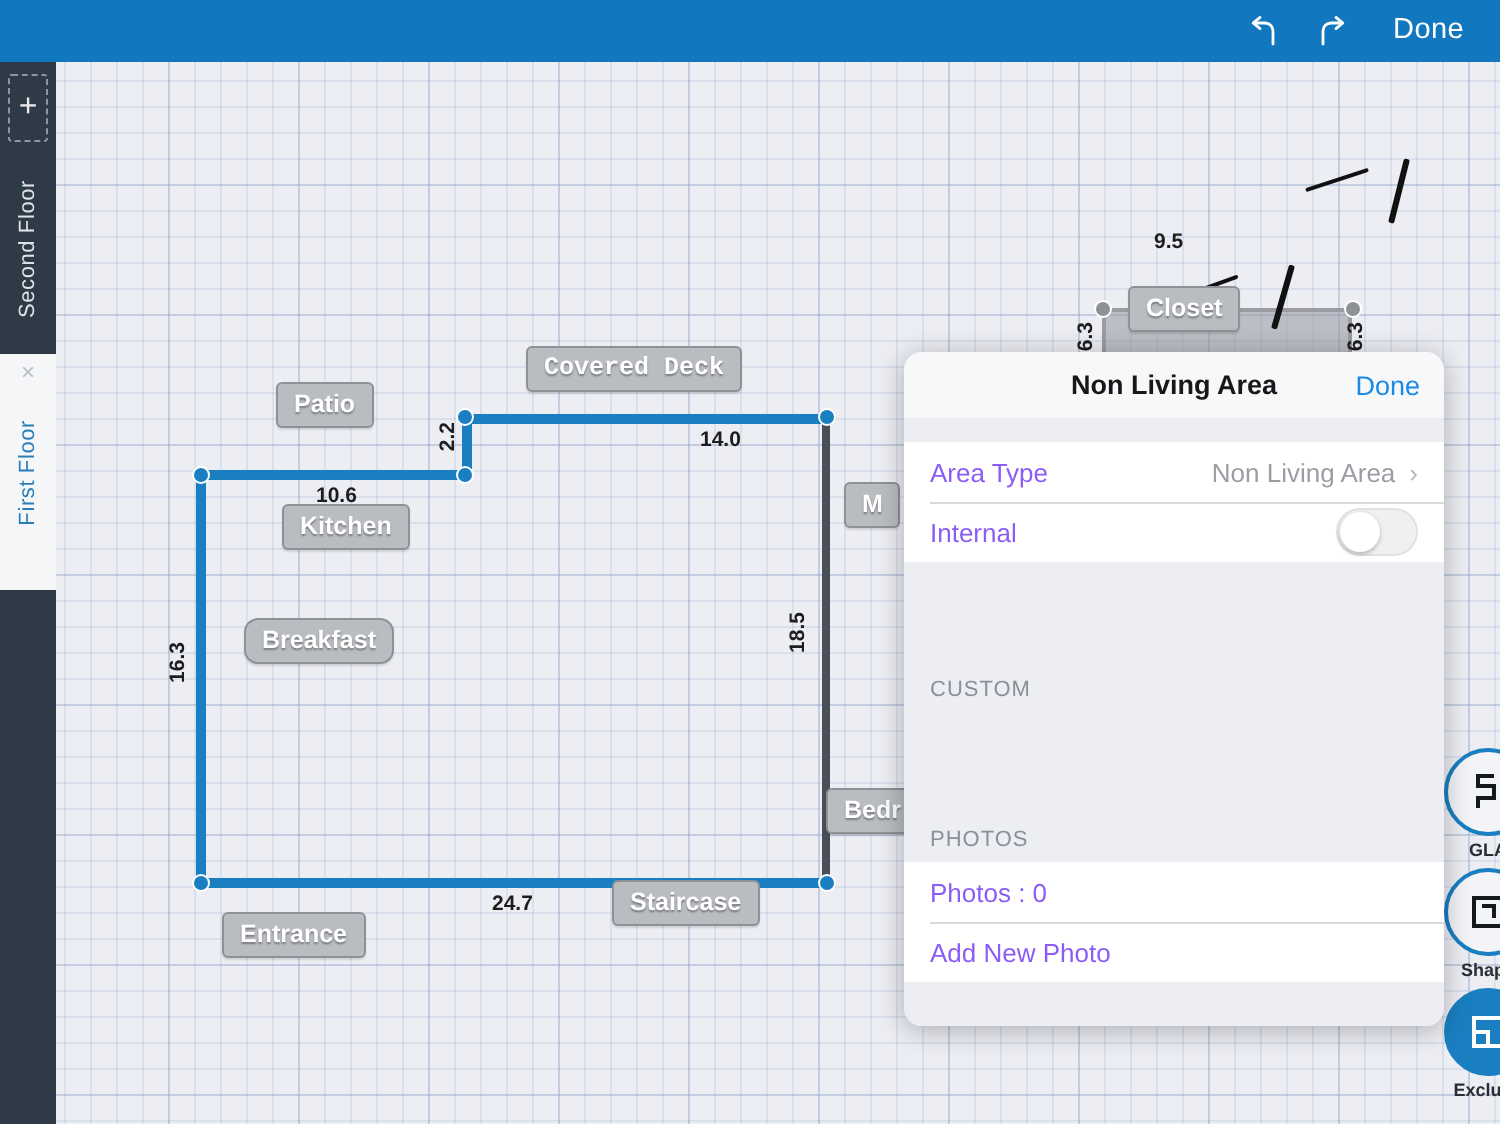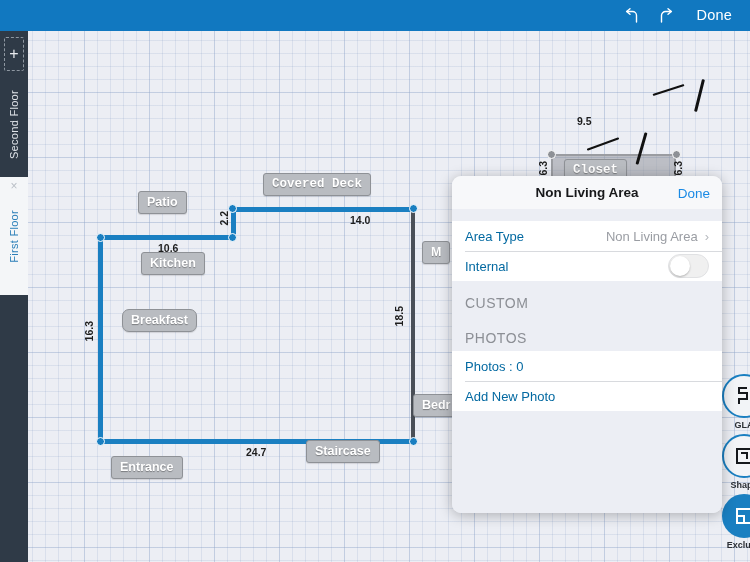--- a/index.html
+++ b/index.html
@@ -150,33 +150,33 @@
   .pop-gap{height:12px;background:#eceef4;flex:0 0 auto;}
   .pop-group{background:#ffffff;flex:0 0 auto;}
   .pop-row{
     height:30px;display:flex;align-items:center;
     padding:0 13px;position:relative;
   }
   .pop-row + .pop-row::before{
     content:"";position:absolute;left:13px;right:0;top:0;height:1px;
     background:#d8dade;
   }
-  .row-label{font-size:13px;color:#0369a1;}
+  .row-label{font-size:13px;color:#8b5cf6;}
   .row-label.bold{font-weight:bold;}
   .row-value{
     margin-left:auto;font-size:13px;color:#9a9da3;
     display:flex;align-items:center;gap:7px;
   }
   .chev{color:#b6b9be;font-size:13px;}
   .ph{font-size:13px;color:#c2c5ca;margin-left:22px;}
   .section-head{
     height:30px;display:flex;align-items:flex-end;
     padding:0 13px 5px 13px;
-    font-size:14px;color:#8c8f95;letter-spacing:.5px;
-    background:#eceef4;flex:0 0 auto;
+    font-size:11px;color:#8c8f95;letter-spacing:.5px;
+    background:#eceef4;flex:0 0 auto;margin-top:40px;
   }
   .toggle{
     margin-left:auto;width:41px;height:24px;border-radius:12px;
     background:#f0f0f0;border:1px solid #e0e1e3;box-sizing:border-box;
     position:relative;cursor:pointer;
   }
   .toggle .knob{
     position:absolute;top:1px;left:1px;width:20px;height:20px;
     border-radius:50%;background:#ffffff;
     box-shadow:0 1px 2px rgba(0,0,0,.26);
@@ -258,21 +258,21 @@
     <div class="dim vert" style="left:644px;top:130px;">6.3</div>
 
     <div class="room-pill" style="left:110px;top:160px;">Patio</div>
     <div class="room-pill" style="left:235px;top:142px;font-family:Liberation Mono, monospace;">Covered Deck</div>
     <div class="room-pill" style="left:113px;top:221px;">Kitchen</div>
     <div class="room-pill" style="left:94px;top:278px;border-radius:7px;">Breakfast</div>
     <div class="room-pill" style="left:278px;top:368px;margin-top:41px;">Staircase</div>
     <div class="room-pill" style="left:83px;top:425px;">Entrance</div>
     <div class="room-pill" style="left:394px;top:210px;">M</div>
     <div class="room-pill" style="left:385px;top:363px;">Bedr</div>
-    <div class="room-pill" style="left:536px;top:128px;font-family:Liberation Mono, monospace;">Closet</div>
+    <div class="room-pill" style="left:536px;top:112px;">Closet</div>
 
     <div class="tool-btn outline" style="left:694px;top:343px;">
       <svg width="20" height="20" viewBox="0 0 20 20">
         <path d="M13 2 L5 2 L5 7 L13 7 L13 13 L5 13 L5 18" fill="none" stroke="#15181c" stroke-width="2"></path>
       </svg>
     </div>
     <div class="tool-label" style="left:684px;top:389px;">GLA</div>
 
     <div class="tool-btn outline" style="left:694px;top:403px;">
       <svg width="20" height="20" viewBox="0 0 20 20">

